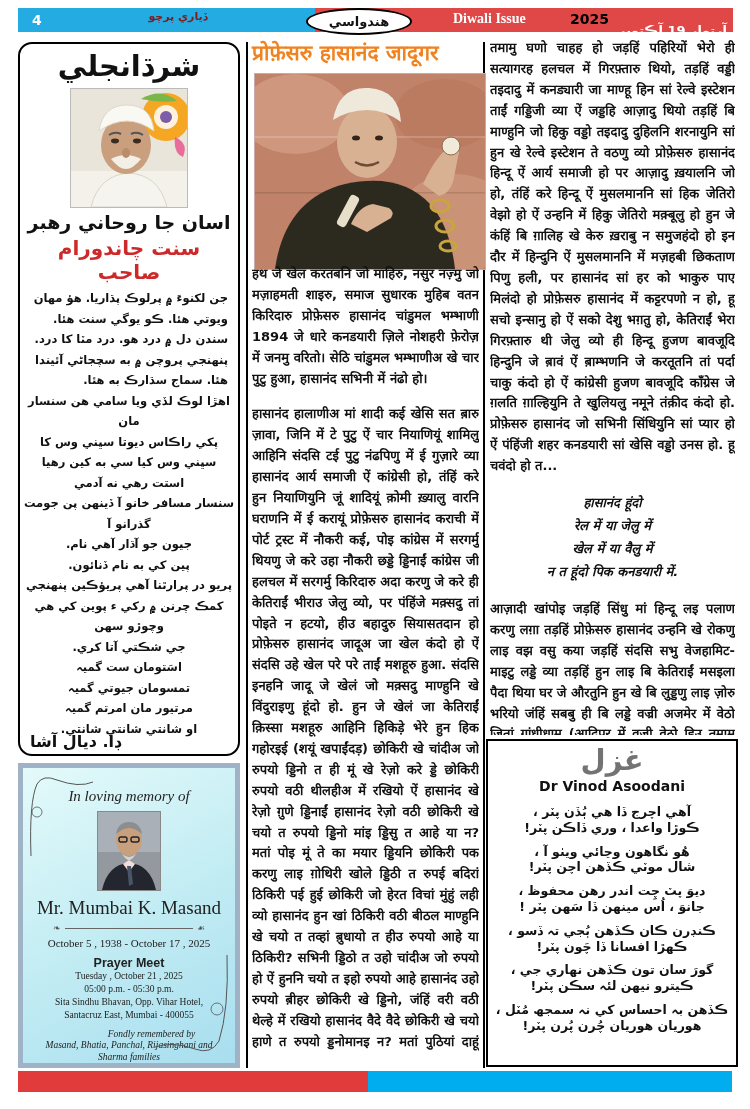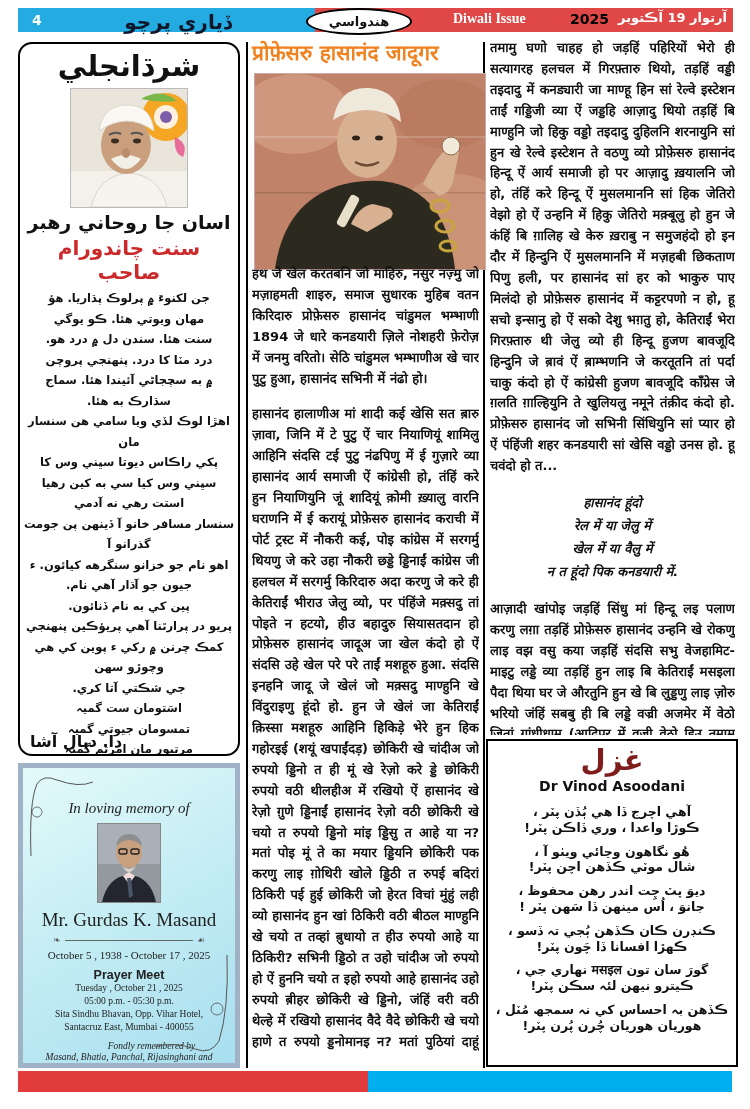--- a/index.html
+++ b/index.html
@@ -5,47 +5,47 @@
   html,body{margin:0;padding:0;}
   body{width:750px;height:1109px;position:relative;background:#ffffff;
        font-family:"DejaVu Sans",sans-serif;color:#111;overflow:hidden;}
 
   
   .header{position:absolute;left:18px;top:8px;width:715px;height:24px;}
   .header-blue{position:absolute;left:0;top:0;width:297px;height:24px;background:#23ABE2;
                color:#fff;display:flex;align-items:center;}
   .header-red{position:absolute;left:297px;top:0;width:418px;height:24px;background:#E04848;}
   .hdr-pagenum{margin-left:14px;font-size:14px;font-weight:bold;}
-  .hdr-section{position:absolute;left:60px;width:200px;text-align:center;font-size:20px;
-               font-weight:bold;direction:rtl;color:#0f172a;top:2px;}
+  .hdr-section{position:absolute;left:60px;width:200px;text-align:center;font-size:11px;
+               font-weight:bold;direction:rtl;color:#7f1d1d;top:2px;}
   .masthead{position:absolute;left:288px;top:0px;width:102px;height:23px;background:#fff;
             border:2px solid #000;border-radius:50%;display:flex;align-items:center;
             justify-content:center;font-size:13px;font-weight:bold;direction:rtl;z-index:3;}
   .hdr-issue{position:absolute;left:435px;top:3px;color:#fff;font-weight:bold;font-size:14px;
              font-family:"Liberation Serif",serif;text-align:center;}
   .hdr-year{position:absolute;left:552px;top:3px;color:#000;font-weight:bold;font-size:14px;}
-  .hdr-date{position:absolute;right:6px;top:2px;color:#fff;font-weight:bold;font-size:13px;direction:rtl;}
+  .hdr-date{position:absolute;right:6px;top:15px;color:#fff;font-weight:bold;font-size:13px;direction:rtl;}
 
   
   .tribute{position:absolute;left:18px;top:42px;width:222px;height:714px;border:2px solid #000;
            border-radius:14px;box-sizing:border-box;text-align:center;direction:rtl;overflow:hidden;}
   .tribute-title{font-size:29px;font-weight:bold;margin-top:5px;line-height:34px;}
   .tribute-photo{width:116px;height:118px;margin:5px auto 2px;display:block;border:1px solid #bbb;}
   .tribute-sub{font-weight:bold;font-size:19px;margin-top:3px;}
   .tribute-name{color:#CC2A2A;font-size:20px;font-weight:bold;margin:3px 16px 4px;}
-  .tribute-intro{font-weight:bold;font-size:11.5px;line-height:20.5px;padding:0 24px;}
+  .tribute-intro{font-weight:bold;font-size:11.5px;line-height:20.5px;padding:0 10px;text-align:right;}
   .tribute-poem div{font-weight:bold;font-size:11.5px;line-height:20.5px;}
   .tribute-author{position:absolute;bottom:3px;left:10px;font-weight:bold;font-size:16px;direction:rtl;}
 
   
   .memorial{position:absolute;left:18px;top:763px;width:222px;height:305px;
             border:5px solid #9FB2C6;box-sizing:border-box;overflow:hidden;
             background:linear-gradient(150deg,#E4FAFA 0%,#C6EEF4 45%,#A8DEEF 100%);
             text-align:center;font-family:"Liberation Serif",serif;color:#222;}
-  .mem-heading{font-style:italic;font-size:15px;margin-top:32px;}
+  .mem-heading{font-style:italic;font-size:15px;margin-top:20px;}
   .mem-photo{width:62px;height:78px;margin:6px auto 6px;display:block;border:1px solid #888;}
   .mem-name{font-size:19px;margin-top:0;}
   .mem-orn{display:flex;align-items:center;justify-content:center;gap:4px;color:#555;
            font-size:9px;margin:4px 30px 2px;}
   .mem-orn .line{flex:1;border-top:1px solid #666;}
   .mem-dates{font-size:11px;margin-top:4px;}
   .mem-event-title{font-weight:bold;font-size:12.5px;margin-top:7px;font-family:"Liberation Sans",sans-serif;}
   .mem-event div{font-size:9.5px;line-height:13px;}
   .mem-label{font-style:italic;font-size:9.5px;margin-top:7px;padding-left:45px;}
   .mem-families{font-style:italic;font-size:9.5px;line-height:12px;padding:0 8px;}
@@ -63,21 +63,21 @@
   .article-col1 p{margin:0 0 15px;}
   .article-col2{position:absolute;left:490px;top:38px;width:245px;height:697px;overflow:hidden;
                 font-size:13px;font-weight:600;line-height:20.9px;text-align:justify;}
   .article-col2 p{margin:0 0 14px;}
   .verse{text-align:center;font-style:italic;font-weight:bold;margin:14px 0 16px;}
   .verse div{line-height:23px;}
 
   
   .ghazal{position:absolute;left:486px;top:739px;width:252px;height:328px;border:2px solid #000;
           box-sizing:border-box;text-align:center;overflow:hidden;}
-  .ghazal-title{color:#7f1d1d;font-size:29px;font-weight:bold;margin-top:2px;line-height:34px;}
+  .ghazal-title{color:#737373;font-size:29px;font-weight:bold;margin-top:2px;line-height:34px;}
   .ghazal-author{font-weight:bold;font-size:14px;margin:1px 0 10px;}
   .ghazal-couplets .couplet{direction:rtl;white-space:pre-line;font-size:12.5px;font-weight:bold;
                             line-height:15.8px;margin-bottom:8px;}
 
   
   .footer-red{position:absolute;left:18px;top:1071px;width:350px;height:21px;background:#E23B3B;}
   .footer-blue{position:absolute;left:368px;top:1071px;width:364px;height:21px;background:#00AEEF;}
 </style>
 </head>
 <body>
@@ -118,21 +118,20 @@
     </svg>
     <div class="tribute-sub">اسان جا روحاني رهبر</div>
     <div class="tribute-name">سنت چاندورام صاحب</div>
     <div class="tribute-intro">جن لکنوءَ ۾ پرلوڪ پڌاريا. هؤ مهان ويوتي هئا. ڪو يوگي سنت هئا. سندن دل ۾ درد هو. درد مٽا کا درد. پنهنجي پروچن ۾ به سچجاڻي آئيندا هئا. سماج سڌارڪ به هئا.</div>
     <div class="tribute-poem">
         <div>اهڙا لوڪ لڏي ويا سامي هن سنسار مان</div>
         <div>پکي راڪاس ديوتا سڀني وس کا</div>
         <div>سڀني وس کيا سي به کين رهيا</div>
         <div>استت رهي نه آدمي</div>
         <div>سنسار مسافر خانو آ ڏينهن پن جومت گذرانو آ</div>
-        <div>اهو نام جو خزانو سنگرهه کيائون. ء</div>
         <div>جيون جو آڌار آهي نام.</div>
         <div>پين کي به نام ڏنائون.</div>
         <div>پريو در پرارٿنا آهي پريؤڪين پنهنجي</div>
         <div>کمڪ چرنن ۾ رکي ء پوين کي هي وچوڙو سهن</div>
         <div>جي شڪتي آتا کري.</div>
         <div>اسَتومان ست گميہ</div>
         <div>تمسومان جيوتي گميہ</div>
         <div>مرتيور مان امرتم گميہ</div>
         <div>او شانتي شانتي شانتي.</div>
       </div>
@@ -154,21 +153,21 @@
       <rect y="40" width="62" height="38" fill="#93999f"></rect>
       <path d="M4 78 q6 -26 27 -27 q21 1 27 27z" fill="#23262e"></path>
       <path d="M25 52 l6 8 l6 -8 l-6 -4z" fill="#f3dcda"></path>
       <path d="M29 54 l2 20 l4 -2 l-2 -18z" fill="#4a5568"></path>
       <ellipse cx="31" cy="28" rx="13" ry="16" fill="#c9a07e"></ellipse>
       <path d="M18 22 q2 -12 13 -12 q11 0 13 12 q-7 -6 -13 -6 q-6 0 -13 6z" fill="#8e8e8e"></path>
       <rect x="21" y="25" width="8" height="5" rx="2" fill="none" stroke="#222" stroke-width="1.4"></rect>
       <rect x="33" y="25" width="8" height="5" rx="2" fill="none" stroke="#222" stroke-width="1.4"></rect>
       <path d="M24 42 q7 6 14 0 q-4 6 -7 6 q-3 0 -7 -6z" fill="#d8d4cc"></path>
     </svg>
-    <div class="mem-name">Mr. Gurdas K. Masand</div>
+    <div class="mem-name">Mr. Mumbai K. Masand</div>
     <div class="mem-orn">
         <span>❧</span>
         <span class="line"></span>
         <span>☙</span>
       </div>
     <div class="mem-dates">October 5 , 1938  -  October 17 , 2025</div>
     <div class="mem-event-title">Prayer Meet</div>
     <div class="mem-event">
         <div>Tuesday , October 21 , 2025</div>
         <div>05:00 p.m. - 05:30 p.m.</div>
@@ -226,21 +225,21 @@
     <div class="ghazal-author">Dr Vinod Asoodani</div>
     <div class="ghazal-couplets">
         <div class="couplet">آهي اچرج ڏا هي ٻُڏن پٽر ،
 ڪوڙا واعدا ، وري ڏاڪن پٽر!</div>
         <div class="couplet">هُو نگاهون وڃائي ويٺو آ ،
 شال موٽي ڪڏهن اچن پٽر!</div>
         <div class="couplet">ديوَ پٽ چِت اندر رهن محفوظ ،
 جانوَ ، اُس مينهن ڏا سَهن پٽر !</div>
         <div class="couplet">ڪنڊرن ڪان ڪڏهن ٻُجي تہ ڏسو ،
 ڪهڙا افسانا ڏا چَون پٽر!</div>
-        <div class="couplet">گورَ سان تون मसइल نهاري جي ،
+        <div class="couplet">گورَ سان تون ڪڏهن نهاري جي ،
 ڪيترو نيهن لئہ سڪن پٽر!</div>
         <div class="couplet">ڪڏهن بہ احساس کي نہ سمجھ مُٽل ،
 هوريان هوريان چُرن پُرن پٽر!</div>
       </div>
   </div>
 
   <div class="footer-red"></div>
   <div class="footer-blue"></div>
 
 </div>

